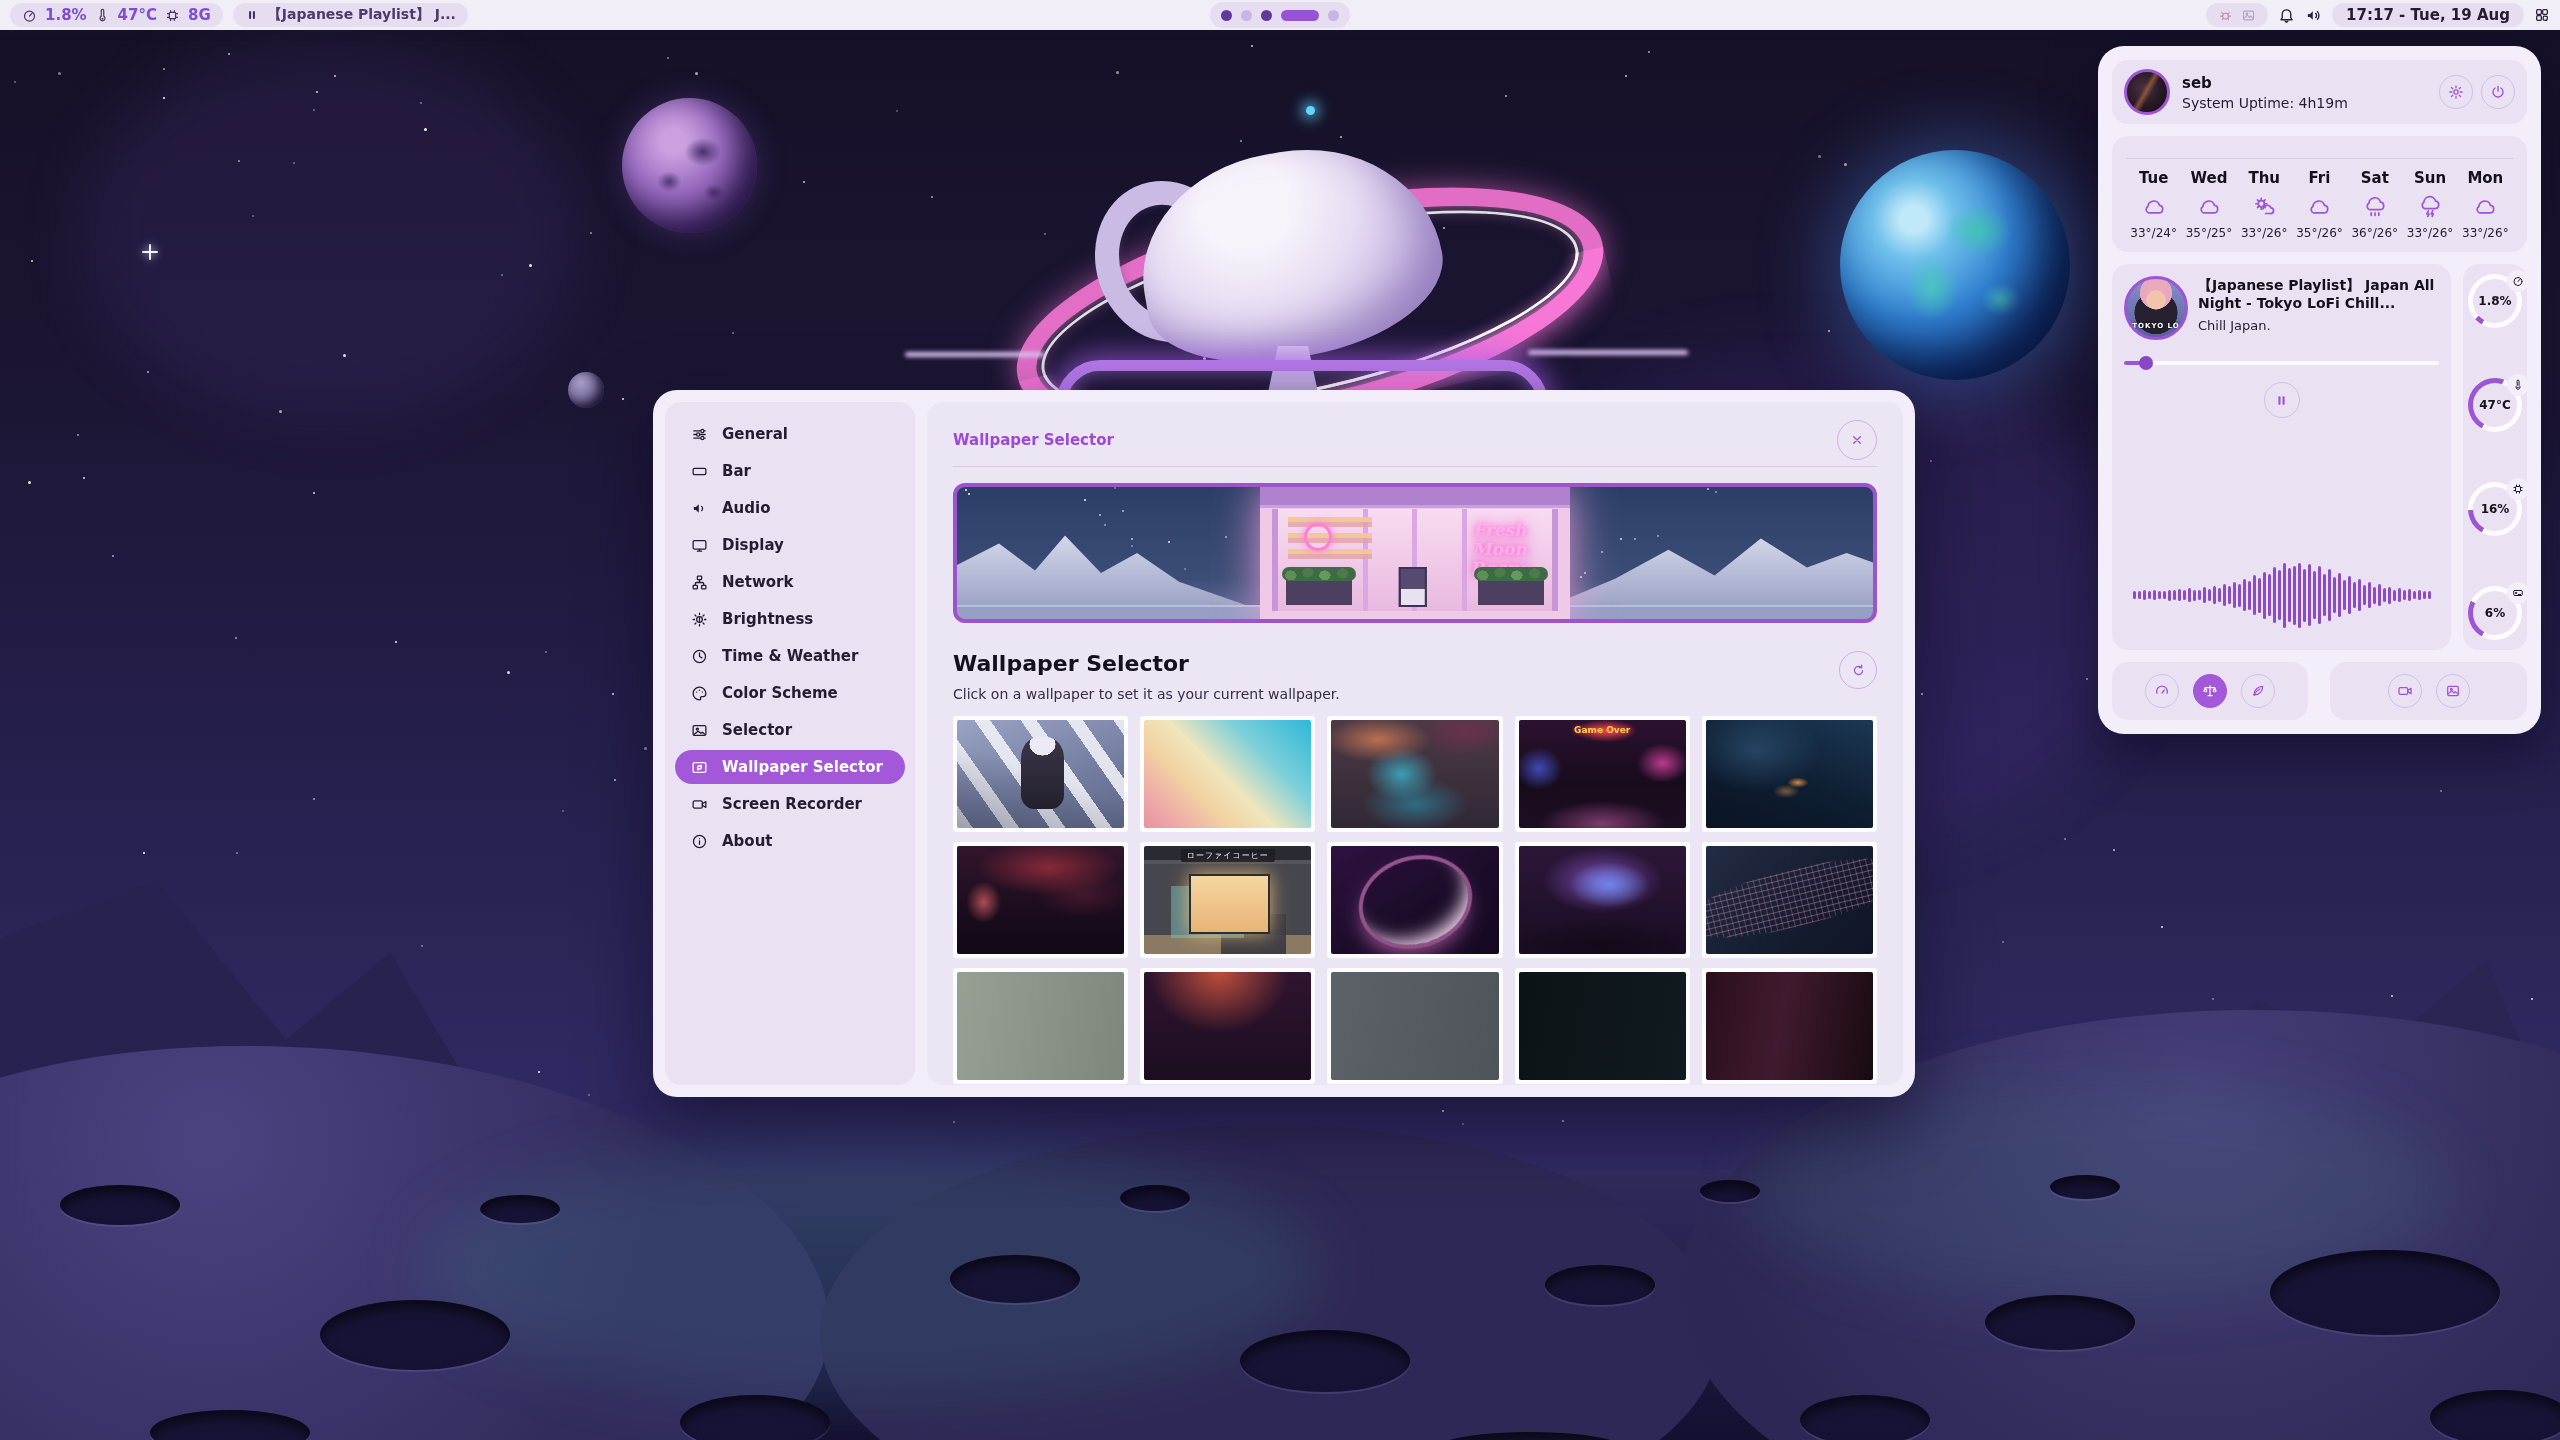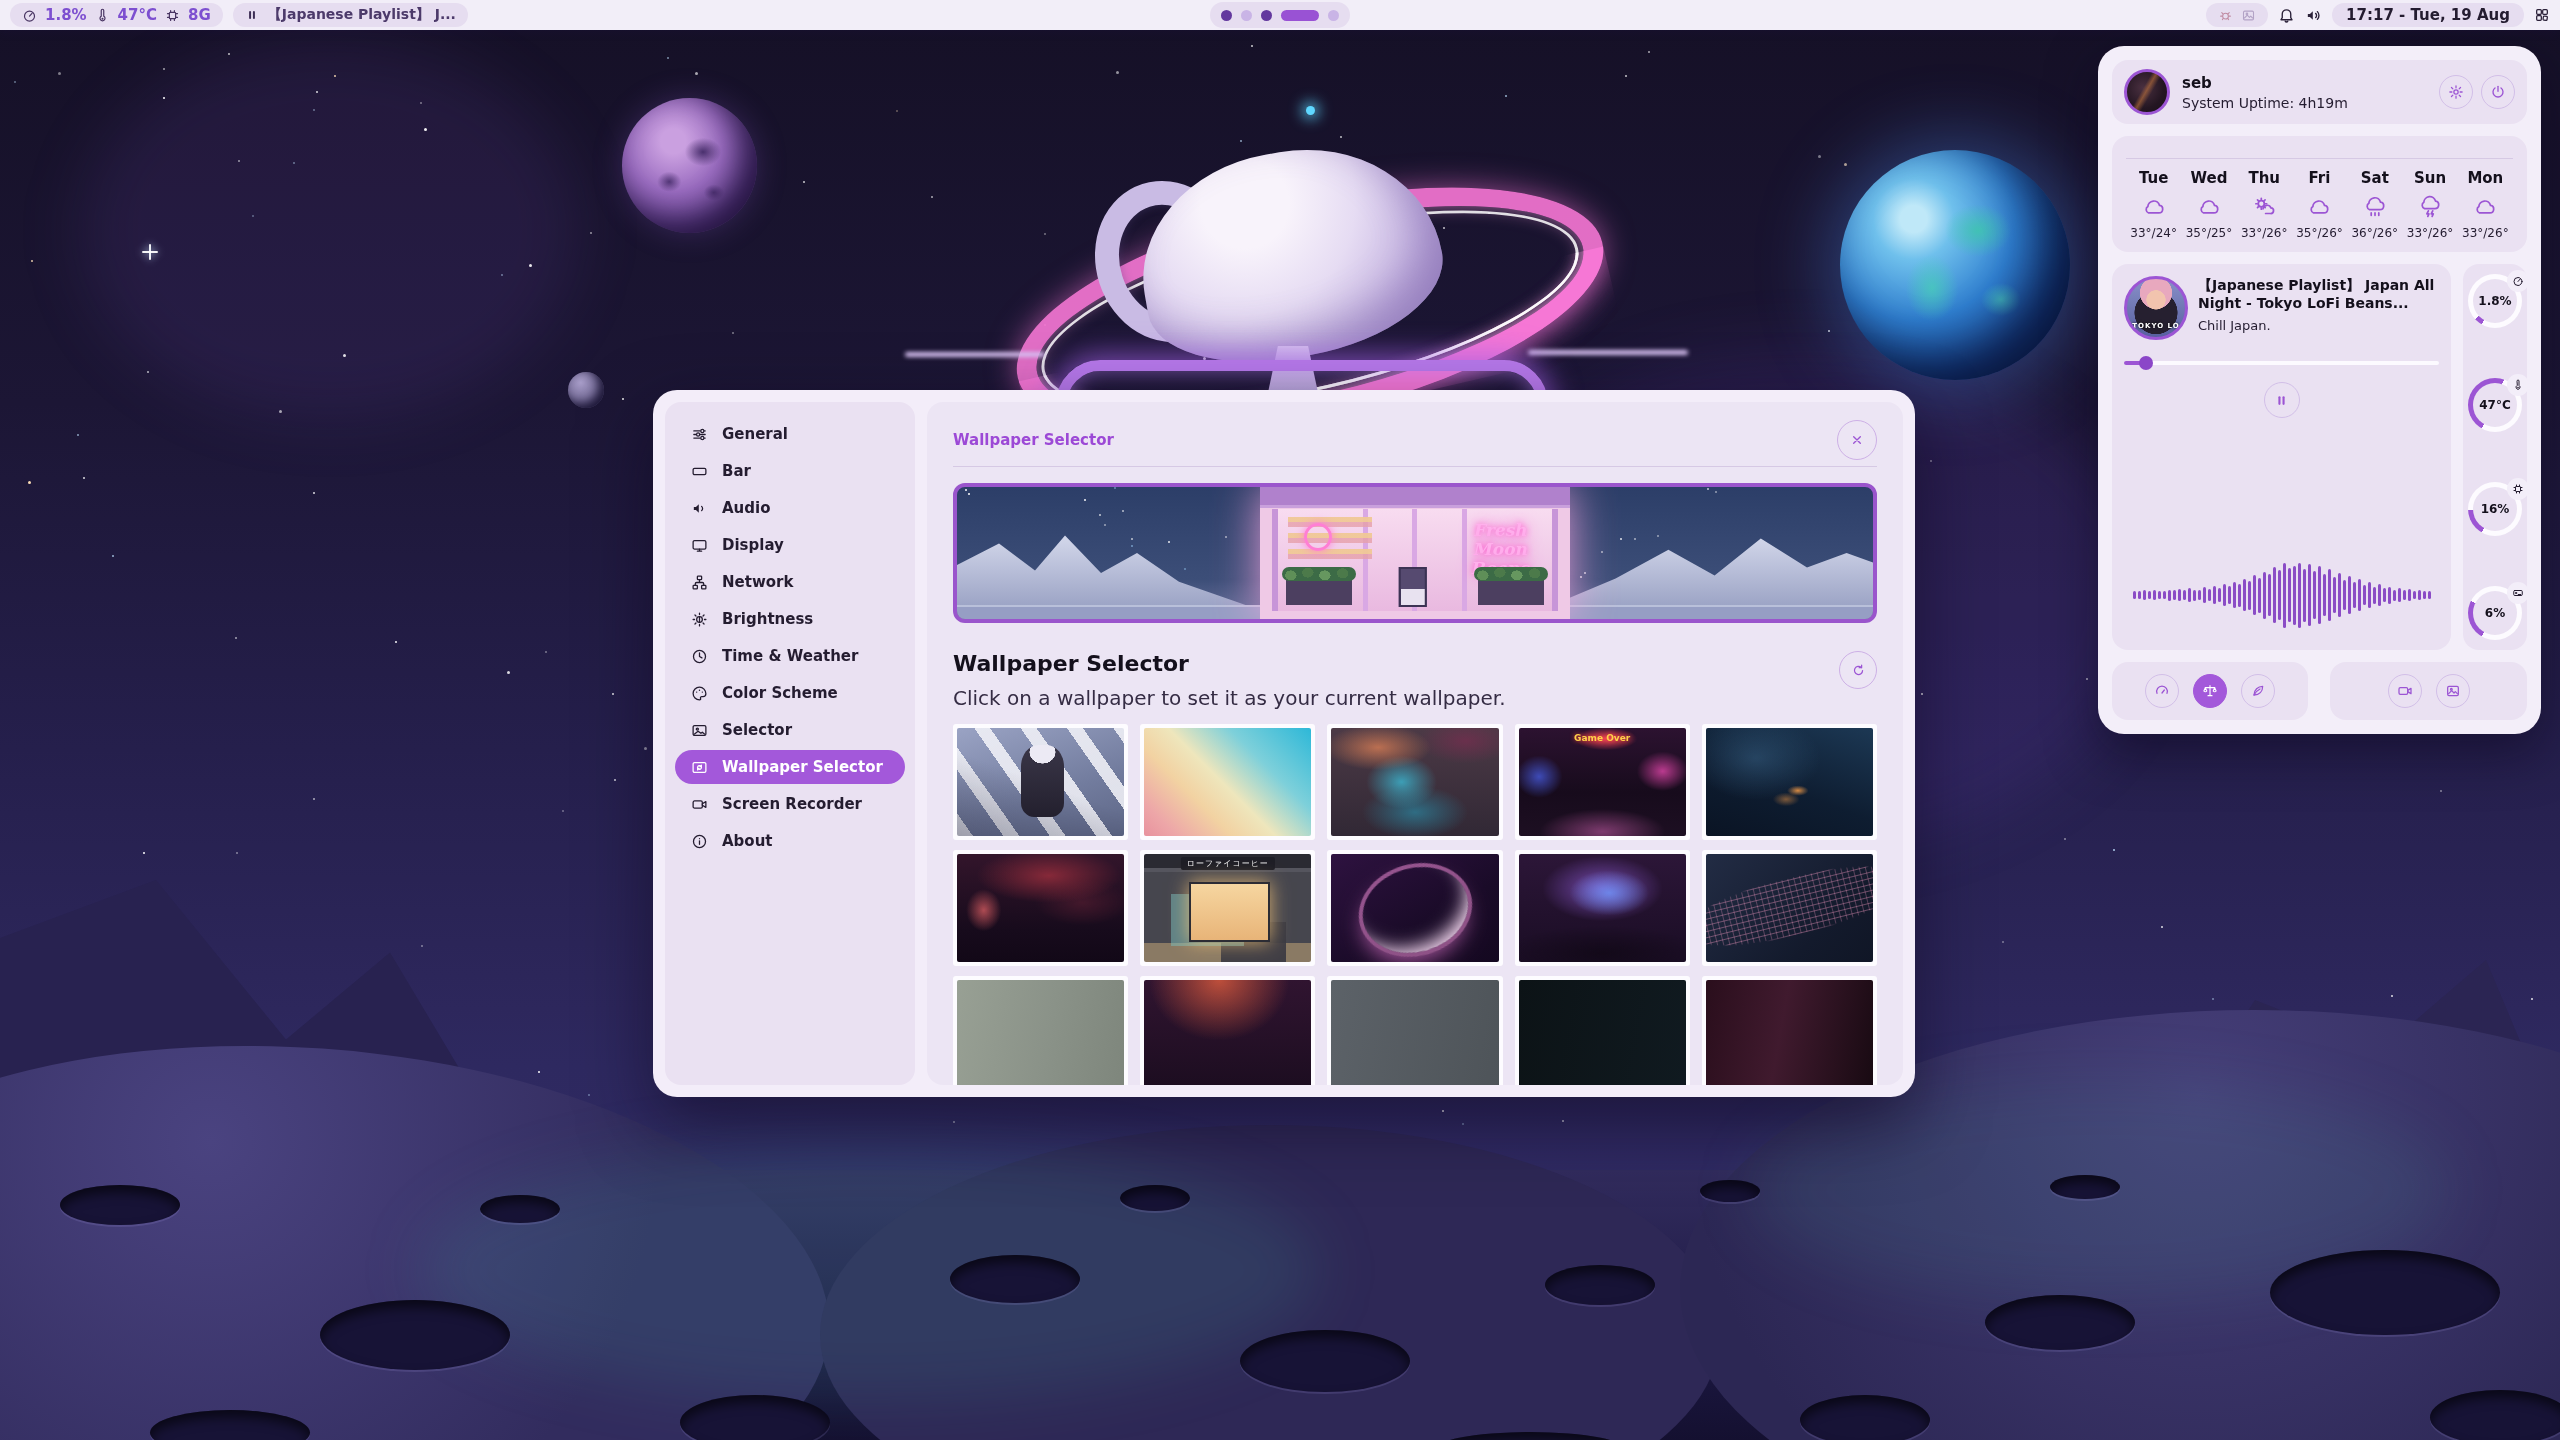--- a/index.html
+++ b/index.html
@@ -123,21 +123,21 @@
   .pv-planter::before{content:"";position:absolute;left:-4px;right:-4px;top:-12px;height:14px;border-radius:8px;
     background:radial-gradient(8px 7px at 12% 60%,#5f8f58 70%,transparent 71%),
       radial-gradient(8px 7px at 35% 40%,#4c7a4a 70%,transparent 71%),
       radial-gradient(8px 7px at 58% 60%,#66975f 70%,transparent 71%),
       radial-gradient(8px 7px at 82% 45%,#4c7a4a 70%,transparent 71%),#3c6b46;}
   #pv-board{position:absolute;left:50%;bottom:4px;transform:translateX(-58%);width:24px;height:36px;
     background:#564a70;border:2px solid #3c3354;
     box-shadow:inset 0 -22px 0 -6px #e8e2f0;}
 
   #selector-row{margin-top:28px;display:flex;align-items:flex-start;justify-content:space-between;}
-  #selector-sub{margin-top:10px;font-size:20px;color:#352c44;}
+  #selector-sub{margin-top:10px;font-size:14px;color:#352c44;}
   #refresh-btn{width:38px;height:38px;}
   #wp-grid{margin-top:14px;display:grid;grid-template-columns:repeat(5,1fr);grid-auto-rows:116px;gap:10px 12px;}
   .thumb-frame{background:#fdfcff;padding:4px;border-radius:3px;box-sizing:border-box;}
   .thumb{position:relative;width:100%;height:100%;border-radius:2px;overflow:hidden;}
 
   .wp-anime{background:linear-gradient(20deg,rgba(30,30,50,.35),transparent 50%),
     repeating-linear-gradient(55deg,rgba(245,245,250,.85) 0 13px,rgba(245,245,250,0) 13px 38px),
     linear-gradient(160deg,#9aa3c4,#727c9e 60%,#5d6686);}
   .wp-anime::after{content:"";position:absolute;left:38%;top:16%;width:26%;height:66%;
     border-radius:40% 40% 30% 30%/30% 30% 20% 20%;
@@ -928,21 +928,21 @@
         </div>
     </div>
 
     <div id="media-row">
       <div class="card" id="media-card">
         <div id="media-top">
           <div id="album-art">
               <span>TOKYO LO</span>
             </div>
           <div style="min-width:0;">
-            <div id="media-title">【Japanese Playlist】 Japan All Night - Tokyo LoFi Beans...</div>
+            <div id="media-title">【Japanese Playlist】 Japan All Night - Tokyo LoFi Chill...</div>
             <div id="media-album">Chill Japan.</div>
           </div>
         </div>
         <div id="media-slider">
           <div id="slider-track"></div>
           <div id="slider-fill" style="width: 7%;"></div>
           <div id="slider-knob" style="left: 7%;"></div>
         </div>
         <button class="mini-btn" id="pause-btn">
             <span style="display:flex;">

